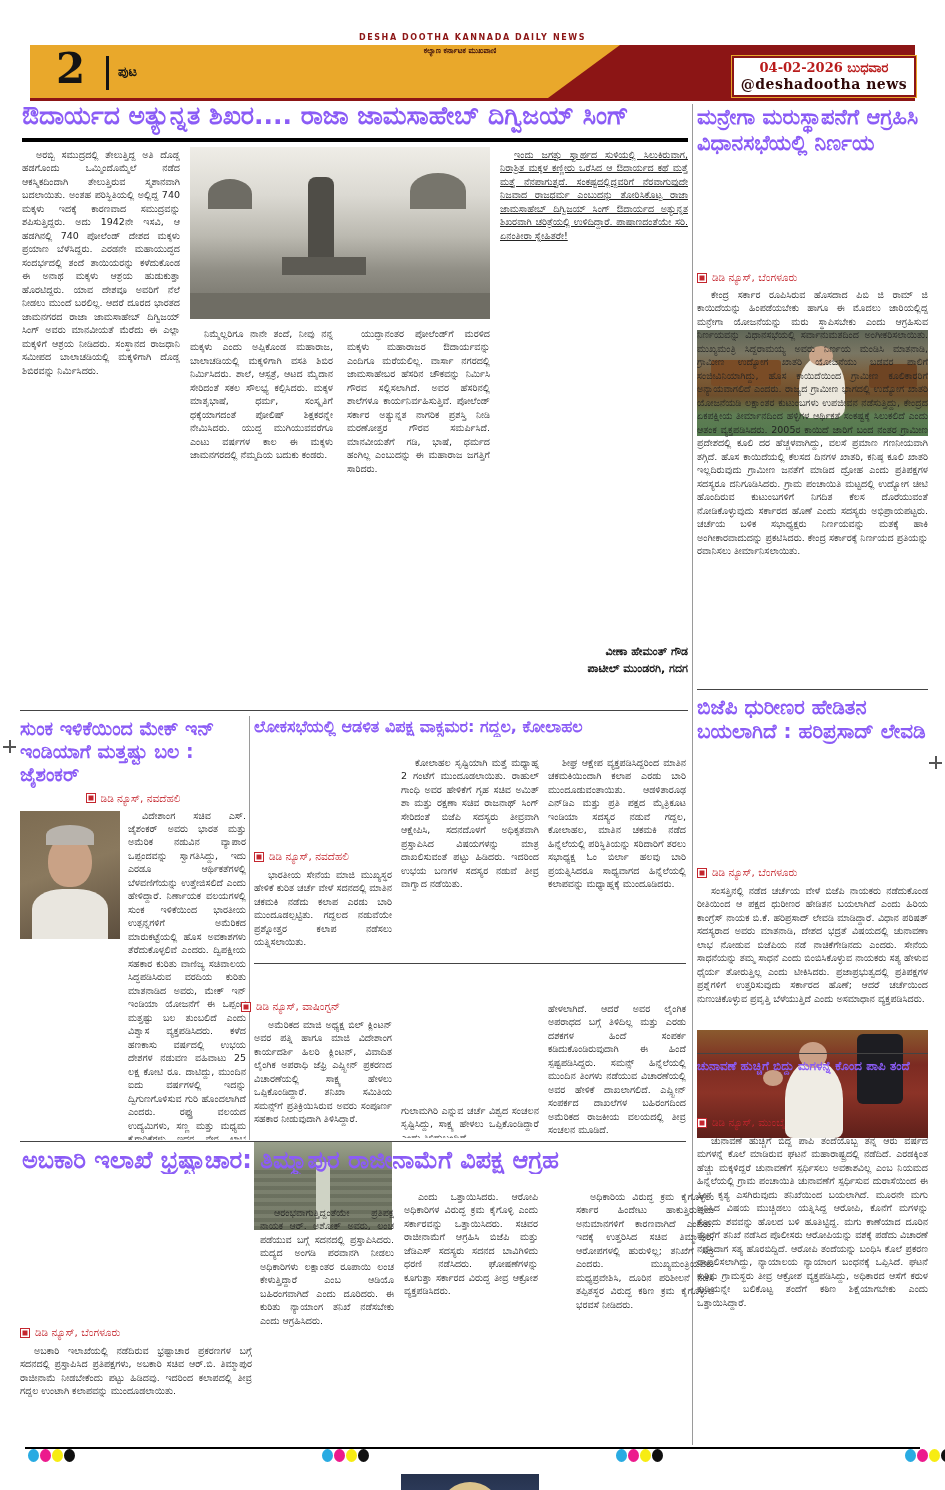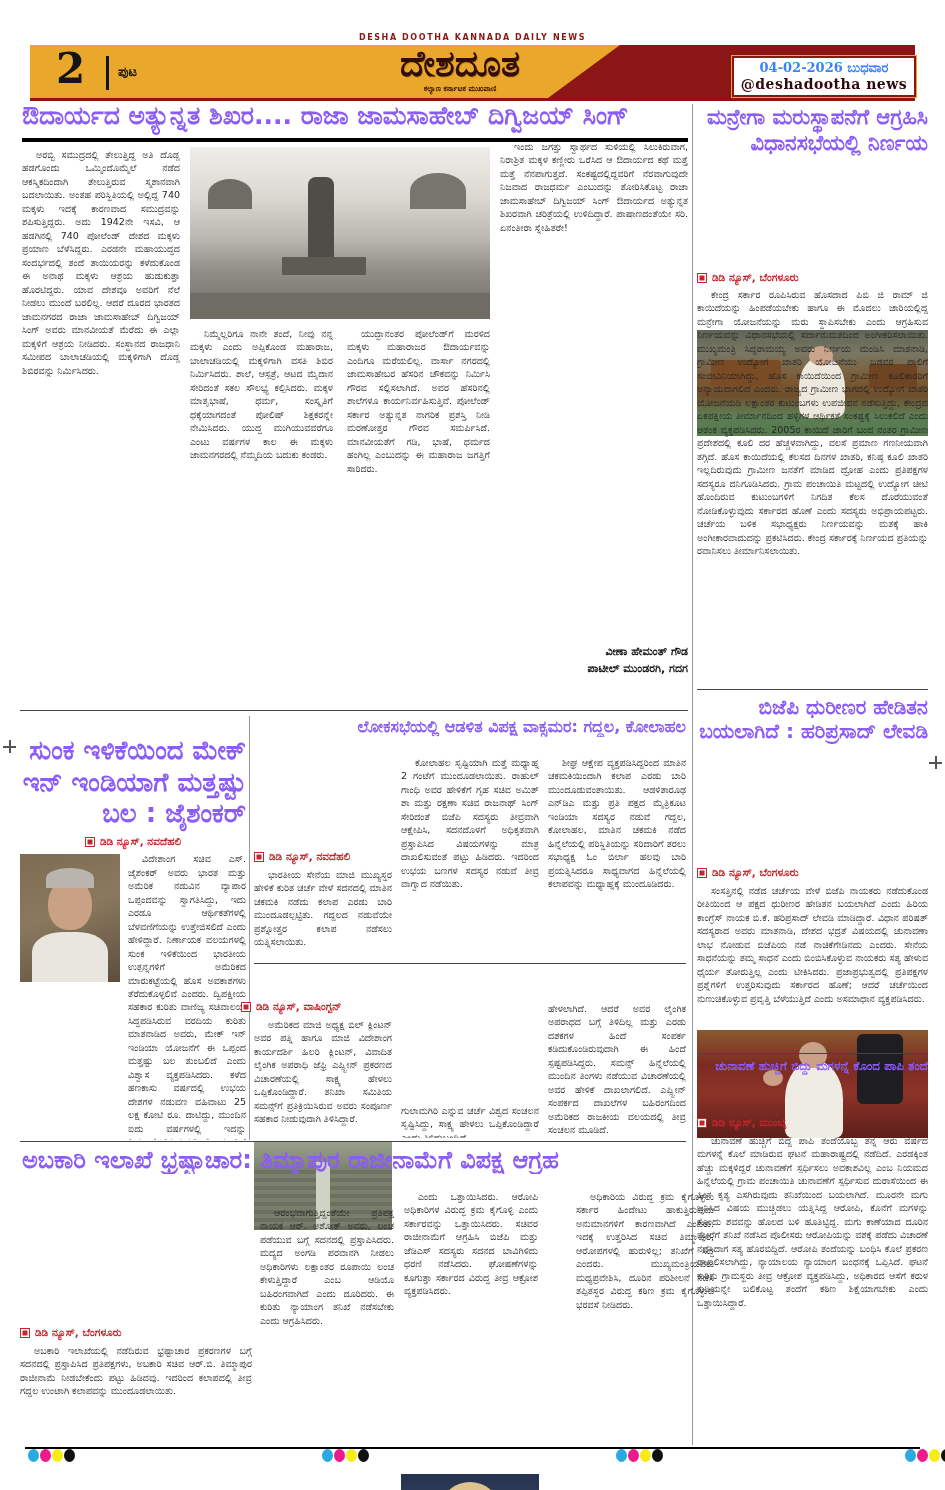--- a/index.html
+++ b/index.html
@@ -18,36 +18,36 @@
   .pagelabel{left:118px;top:64px;font-size:13px;font-weight:700;color:#141414;}
   .swoosh{left:548px;top:45px;width:367px;height:53px;background:#8C1515;
           clip-path:polygon(72px 0,100% 0,100% 100%,0 100%);}
   .logo-wrap{left:310px;top:45px;width:300px;text-align:center;z-index:3;}
   .logo-big{font-size:36px;font-weight:800;color:#320b0b;line-height:1.05;
             text-shadow:1px 1px 0 #c98f1e;}
   .logo-tag{font-size:7.5px;font-weight:700;color:#3a0d0d;margin-top:1px;}
   .datebox{left:732px;top:56px;width:180px;height:37px;background:#ffffff;
            border:2px solid #8C1515;box-shadow:0 0 0 1px #E9A82B;z-index:4;
            display:flex;flex-direction:column;justify-content:center;align-items:center;}
-  .date-line{font-family:"DejaVu Serif",serif;font-size:13px;font-weight:800;color:#3b82f6;line-height:1.15;}
+  .date-line{font-family:"DejaVu Serif",serif;font-size:13px;font-weight:800;color:#b91c1c;line-height:1.15;}
   .handle-line{font-family:"DejaVu Serif",serif;font-size:14px;font-weight:800;color:#2f0a0a;line-height:1.15;letter-spacing:.5px;}
 
   
   .vrule{background:#9a9a9a;width:1px;}
   .hrule{background:#444;height:1px;}
   .hrule-thick{background:#000;height:2px;}
 
   
   .headline{font-weight:800;color:#8b5cf6;}
   .h-main{left:22px;top:101px;width:666px;font-size:25px;line-height:1.2;
           padding-bottom:7px;border-bottom:4px solid #000;white-space:nowrap;overflow:hidden;}
-  .h2{text-align:right;line-height:1.22;}
+  .h2{text-align:left;line-height:1.22;}
   .body-txt{font-size:9.5px;line-height:1.42;text-align:justify;color:#232323;overflow:hidden;}
   .indent{text-indent:14px;}
-  .byline{color:#C4262E;font-weight:700;font-size:10.5px;display:flex;align-items:center;gap:5px;}
+  .byline{color:#C4262E;font-weight:400;font-size:10.5px;display:flex;align-items:center;gap:5px;}
   .byline .sq{width:8px;height:8px;background:#C4262E;box-shadow:inset 0 0 0 1.5px #fff;
               border:1.5px solid #C4262E;flex:0 0 auto;}
   .author-sig{font-weight:800;font-size:11px;text-align:right;color:#111;line-height:1.5;}
 
   
   .photo{position:relative;overflow:hidden;background:#999;}
   .photo .blob{position:absolute;}
   .ph-main{background:linear-gradient(180deg,#efede7 0%,#dbd9d2 28%,#bbb9b0 52%,#908e85 72%,#6f6d64 100%);}
   .ph-assembly{background:linear-gradient(180deg,#5f6657 0%,#797663 22%,#7b5a35 46%,#6e4e2c 62%,#5e7d54 80%,#547a4e 100%);}
   .ph-hari{background:linear-gradient(180deg,#8a5a2e 0%,#7c2b22 32%,#8c3327 58%,#5e1f1a 100%);}
@@ -69,21 +69,20 @@
 
 <div class="page">
 
   <div class="abs top-caps">DESHA DOOTHA KANNADA DAILY NEWS</div>
   <div class="abs band"></div>
   <div class="abs swoosh"></div>
   <div class="abs pageno">2</div>
   <div class="abs pagebar"></div>
   <div class="abs pagelabel">ಪುಟ</div>
   <div class="abs logo-wrap">
-    <div class="logo-big">ದೇಶದೂತ</div>
     <div class="logo-tag">ಕಲ್ಯಾಣ ಕರ್ನಾಟಕ ಮುಖವಾಣಿ</div>
   </div>
   <div class="abs datebox">
     <div class="date-line">04-02-2026  ಬುಧವಾರ</div>
     <div class="handle-line">@deshadootha news</div>
   </div>
 
   <div class="abs headline h-main">ಔದಾರ್ಯದ ಅತ್ಯುನ್ನತ ಶಿಖರ.... ರಾಜಾ ಜಾಮಸಾಹೇಬ್ ದಿಗ್ವಿಜಯ್ ಸಿಂಗ್</div>
 
   <div class="abs body-txt indent" style="left:22px;top:148px;width:158px;height:552px;">ಅರಬ್ಬಿ ಸಮುದ್ರದಲ್ಲಿ ತೇಲುತ್ತಿದ್ದ ಅತಿ ದೊಡ್ಡ ಹಡಗೊಂದು ಒಮ್ಮಿಂದೊಮ್ಮೆಲೆ ನಡೆದ ಆಕಸ್ಮಿಕದಿಂದಾಗಿ ತೇಲುತ್ತಿರುವ ಸ್ಮಶಾನವಾಗಿ ಬದಲಾಯಿತು. ಅಂತಹ ಪರಿಸ್ಥಿತಿಯಲ್ಲಿ ಅಲ್ಲಿದ್ದ 740 ಮಕ್ಕಳು ಇದಕ್ಕೆ ಕಾರಣವಾದ ಸಮುದ್ರವನ್ನು ಶಪಿಸುತ್ತಿದ್ದರು. ಅದು 1942ನೇ ಇಸವಿ, ಆ ಹಡಗಿನಲ್ಲಿ 740 ಪೋಲೆಂಡ್ ದೇಶದ ಮಕ್ಕಳು ಪ್ರಯಾಣ ಬೆಳೆಸಿದ್ದರು. ಎರಡನೇ ಮಹಾಯುದ್ಧದ ಸಂದರ್ಭದಲ್ಲಿ ತಂದೆ ತಾಯಿಯರನ್ನು ಕಳೆದುಕೊಂಡ ಈ ಅನಾಥ ಮಕ್ಕಳು ಆಶ್ರಯ ಹುಡುಕುತ್ತಾ ಹೊರಟಿದ್ದರು. ಯಾವ ದೇಶವೂ ಅವರಿಗೆ ನೆಲೆ ನೀಡಲು ಮುಂದೆ ಬರಲಿಲ್ಲ. ಆದರೆ ದೂರದ ಭಾರತದ ಜಾಮನಗರದ ರಾಜಾ ಜಾಮಸಾಹೇಬ್ ದಿಗ್ವಿಜಯ್ ಸಿಂಗ್ ಅವರು ಮಾನವೀಯತೆ ಮೆರೆದು ಈ ಎಲ್ಲಾ ಮಕ್ಕಳಿಗೆ ಆಶ್ರಯ ನೀಡಿದರು. ಸಂಸ್ಥಾನದ ರಾಜಧಾನಿ ಸಮೀಪದ ಬಾಲಾಚಡಿಯಲ್ಲಿ ಮಕ್ಕಳಿಗಾಗಿ ದೊಡ್ಡ ಶಿಬಿರವನ್ನು ನಿರ್ಮಿಸಿದರು.</div>
@@ -91,21 +90,21 @@
   <div class="abs photo ph-main" style="left:190px;top:147px;width:300px;height:172px;">
     <div class="blob" style="left:18px;top:32px;width:44px;height:30px;background:#6e6c64;border-radius:50% 50% 0 0;"></div>
     <div class="blob" style="left:220px;top:26px;width:56px;height:36px;background:#77756c;border-radius:50% 50% 0 0;"></div>
     <div class="blob" style="left:118px;top:30px;width:26px;height:84px;background:#4f4d47;border-radius:8px 8px 2px 2px;"></div>
     <div class="blob" style="left:92px;top:110px;width:84px;height:18px;background:#5d5b54;"></div>
     <div class="blob" style="left:0;bottom:0;width:100%;height:26px;background:#6f6d64;"></div>
   </div>
   <div class="abs body-txt indent" style="left:190px;top:327px;width:143px;height:373px;">ನಿಮ್ಮೆಲ್ಲರಿಗೂ ನಾನೇ ತಂದೆ, ನೀವು ನನ್ನ ಮಕ್ಕಳು ಎಂದು ಅಪ್ಪಿಕೊಂಡ ಮಹಾರಾಜ, ಬಾಲಾಚಡಿಯಲ್ಲಿ ಮಕ್ಕಳಿಗಾಗಿ ವಸತಿ ಶಿಬಿರ ನಿರ್ಮಿಸಿದರು. ಶಾಲೆ, ಆಸ್ಪತ್ರೆ, ಆಟದ ಮೈದಾನ ಸೇರಿದಂತೆ ಸಕಲ ಸೌಲಭ್ಯ ಕಲ್ಪಿಸಿದರು. ಮಕ್ಕಳ ಮಾತೃಭಾಷೆ, ಧರ್ಮ, ಸಂಸ್ಕೃತಿಗೆ ಧಕ್ಕೆಯಾಗದಂತೆ ಪೋಲಿಷ್ ಶಿಕ್ಷಕರನ್ನೇ ನೇಮಿಸಿದರು. ಯುದ್ಧ ಮುಗಿಯುವವರೆಗೂ ಎಂಟು ವರ್ಷಗಳ ಕಾಲ ಈ ಮಕ್ಕಳು ಜಾಮನಗರದಲ್ಲಿ ನೆಮ್ಮದಿಯ ಬದುಕು ಕಂಡರು.</div>
   <div class="abs body-txt indent" style="left:347px;top:327px;width:143px;height:373px;">ಯುದ್ಧಾನಂತರ ಪೋಲೆಂಡ್‌ಗೆ ಮರಳಿದ ಮಕ್ಕಳು ಮಹಾರಾಜರ ಔದಾರ್ಯವನ್ನು ಎಂದಿಗೂ ಮರೆಯಲಿಲ್ಲ. ವಾರ್ಸಾ ನಗರದಲ್ಲಿ ಜಾಮಸಾಹೇಬರ ಹೆಸರಿನ ಚೌಕವನ್ನು ನಿರ್ಮಿಸಿ ಗೌರವ ಸಲ್ಲಿಸಲಾಗಿದೆ. ಅವರ ಹೆಸರಿನಲ್ಲಿ ಶಾಲೆಗಳೂ ಕಾರ್ಯನಿರ್ವಹಿಸುತ್ತಿವೆ. ಪೋಲೆಂಡ್ ಸರ್ಕಾರ ಅತ್ಯುನ್ನತ ನಾಗರಿಕ ಪ್ರಶಸ್ತಿ ನೀಡಿ ಮರಣೋತ್ತರ ಗೌರವ ಸಮರ್ಪಿಸಿದೆ. ಮಾನವೀಯತೆಗೆ ಗಡಿ, ಭಾಷೆ, ಧರ್ಮದ ಹಂಗಿಲ್ಲ ಎಂಬುದನ್ನು ಈ ಮಹಾರಾಜ ಜಗತ್ತಿಗೆ ಸಾರಿದರು.</div>
 
-  <div class="abs body-txt indent" style="left:500px;top:140px;width:188px;height:488px;">ಇಂದು ಜಗತ್ತು ಸ್ವಾರ್ಥದ ಸುಳಿಯಲ್ಲಿ ಸಿಲುಕಿರುವಾಗ, ನಿರಾಶ್ರಿತ ಮಕ್ಕಳ ಕಣ್ಣೀರು ಒರೆಸಿದ ಆ ಔದಾರ್ಯದ ಕಥೆ ಮತ್ತೆ ಮತ್ತೆ ನೆನಪಾಗುತ್ತದೆ. ಸಂಕಷ್ಟದಲ್ಲಿದ್ದವರಿಗೆ ನೆರವಾಗುವುದೇ ನಿಜವಾದ ರಾಜಧರ್ಮ ಎಂಬುದನ್ನು ತೋರಿಸಿಕೊಟ್ಟ ರಾಜಾ ಜಾಮಸಾಹೇಬ್ ದಿಗ್ವಿಜಯ್ ಸಿಂಗ್ ಔದಾರ್ಯದ ಅತ್ಯುನ್ನತ ಶಿಖರವಾಗಿ ಚರಿತ್ರೆಯಲ್ಲಿ ಉಳಿದಿದ್ದಾರೆ. ಪಾಷಾಣದಂತೆಯೇ ಸರಿ. ಏನಂತೀರಾ ಸ್ನೇಹಿತರೇ!</div>
+  <div class="abs body-txt indent" style="left:500px;top:148px;width:188px;height:488px;text-decoration:underline;">ಇಂದು ಜಗತ್ತು ಸ್ವಾರ್ಥದ ಸುಳಿಯಲ್ಲಿ ಸಿಲುಕಿರುವಾಗ, ನಿರಾಶ್ರಿತ ಮಕ್ಕಳ ಕಣ್ಣೀರು ಒರೆಸಿದ ಆ ಔದಾರ್ಯದ ಕಥೆ ಮತ್ತೆ ಮತ್ತೆ ನೆನಪಾಗುತ್ತದೆ. ಸಂಕಷ್ಟದಲ್ಲಿದ್ದವರಿಗೆ ನೆರವಾಗುವುದೇ ನಿಜವಾದ ರಾಜಧರ್ಮ ಎಂಬುದನ್ನು ತೋರಿಸಿಕೊಟ್ಟ ರಾಜಾ ಜಾಮಸಾಹೇಬ್ ದಿಗ್ವಿಜಯ್ ಸಿಂಗ್ ಔದಾರ್ಯದ ಅತ್ಯುನ್ನತ ಶಿಖರವಾಗಿ ಚರಿತ್ರೆಯಲ್ಲಿ ಉಳಿದಿದ್ದಾರೆ. ಪಾಷಾಣದಂತೆಯೇ ಸರಿ. ಏನಂತೀರಾ ಸ್ನೇಹಿತರೇ!</div>
   <div class="abs author-sig" style="left:500px;top:644px;width:188px;">
     <div>ವೀಣಾ ಹೇಮಂತ್ ಗೌಡ</div>
     <div>ಪಾಟೀಲ್ ಮುಂಡರಗಿ, ಗದಗ</div>
   </div>
 
   <div class="abs vrule" style="left:692px;top:104px;height:1341px;"></div>
 
   <div class="abs headline h2" style="left:697px;top:105px;width:231px;font-size:21px;">ಮನ್ರೇಗಾ ಮರುಸ್ಥಾಪನೆಗೆ ಆಗ್ರಹಿಸಿ ವಿಧಾನಸಭೆಯಲ್ಲಿ ನಿರ್ಣಯ</div>
   <div class="abs photo ph-assembly" style="left:697px;top:158px;width:231px;height:106px;">
     <div class="blob" style="left:102px;top:26px;width:46px;height:62px;background:#ece8dd;border-radius:50% 50% 10px 10px;"></div>
@@ -137,21 +136,21 @@
   <div class="abs headline h2" style="left:697px;top:1059px;width:231px;font-size:12px;">ಚುನಾವಣೆ ಹುಚ್ಚಿಗೆ ಬಿದ್ದು ಮಗಳನ್ನೆ ಕೊಂದ ಪಾಪಿ ತಂದೆ</div>
   <div class="abs byline" style="left:697px;top:1116px;">
     <span class="sq"></span>
     <span>ಡಿಡಿ ನ್ಯೂಸ್, ಮುಂಬೈ</span>
   </div>
   <div class="abs body-txt indent" style="left:697px;top:1134px;width:231px;height:306px;">ಚುನಾವಣೆ ಹುಚ್ಚಿಗೆ ಬಿದ್ದ ಪಾಪಿ ತಂದೆಯೊಬ್ಬ ತನ್ನ ಆರು ವರ್ಷದ ಮಗಳನ್ನೆ ಕೊಲೆ ಮಾಡಿರುವ ಘಟನೆ ಮಹಾರಾಷ್ಟ್ರದಲ್ಲಿ ನಡೆದಿದೆ. ಎರಡಕ್ಕಿಂತ ಹೆಚ್ಚು ಮಕ್ಕಳಿದ್ದರೆ ಚುನಾವಣೆಗೆ ಸ್ಪರ್ಧಿಸಲು ಅವಕಾಶವಿಲ್ಲ ಎಂಬ ನಿಯಮದ ಹಿನ್ನೆಲೆಯಲ್ಲಿ ಗ್ರಾಮ ಪಂಚಾಯಿತಿ ಚುನಾವಣೆಗೆ ಸ್ಪರ್ಧಿಸುವ ದುರಾಸೆಯಿಂದ ಈ ಹೀನ ಕೃತ್ಯ ಎಸಗಿರುವುದು ತನಿಖೆಯಿಂದ ಬಯಲಾಗಿದೆ. ಮೂರನೇ ಮಗು ಜನಿಸಿದ ವಿಷಯ ಮುಚ್ಚಿಡಲು ಯತ್ನಿಸಿದ್ದ ಆರೋಪಿ, ಕೊನೆಗೆ ಮಗಳನ್ನು ಕೊಂದು ಶವವನ್ನು ಹೊಲದ ಬಳಿ ಹೂತಿಟ್ಟಿದ್ದ. ಮಗು ಕಾಣೆಯಾದ ದೂರಿನ ಮೇರೆಗೆ ತನಿಖೆ ನಡೆಸಿದ ಪೊಲೀಸರು ಆರೋಪಿಯನ್ನು ವಶಕ್ಕೆ ಪಡೆದು ವಿಚಾರಣೆ ನಡೆಸಿದಾಗ ಸತ್ಯ ಹೊರಬಿದ್ದಿದೆ. ಆರೋಪಿ ತಂದೆಯನ್ನು ಬಂಧಿಸಿ ಕೊಲೆ ಪ್ರಕರಣ ದಾಖಲಿಸಲಾಗಿದ್ದು, ನ್ಯಾಯಾಲಯ ನ್ಯಾಯಾಂಗ ಬಂಧನಕ್ಕೆ ಒಪ್ಪಿಸಿದೆ. ಘಟನೆ ಕುರಿತು ಗ್ರಾಮಸ್ಥರು ತೀವ್ರ ಆಕ್ರೋಶ ವ್ಯಕ್ತಪಡಿಸಿದ್ದು, ಅಧಿಕಾರದ ಆಸೆಗೆ ಕರುಳ ಕುಡಿಯನ್ನೇ ಬಲಿಕೊಟ್ಟ ತಂದೆಗೆ ಕಠಿಣ ಶಿಕ್ಷೆಯಾಗಬೇಕು ಎಂದು ಒತ್ತಾಯಿಸಿದ್ದಾರೆ.</div>
 
   <div class="abs hrule" style="left:20px;top:710px;width:668px;"></div>
 
   <div class="abs" style="left:20px;top:717px;width:226px;height:423px;overflow:hidden;">
-    <div class="headline h2" style="font-size:26px;margin-top:18px;">ಸುಂಕ ಇಳಿಕೆಯಿಂದ ಮೇಕ್ ಇನ್ ಇಂಡಿಯಾಗೆ ಮತ್ತಷ್ಟು ಬಲ : ಜೈಶಂಕರ್</div>
+    <div class="headline h2" style="font-size:19px;">ಸುಂಕ ಇಳಿಕೆಯಿಂದ ಮೇಕ್ ಇನ್ ಇಂಡಿಯಾಗೆ ಮತ್ತಷ್ಟು ಬಲ : ಜೈಶಂಕರ್</div>
     <div class="byline" style="justify-content:center;margin:5px 0 4px;">
       <span class="sq"></span>
       <span>ಡಿಡಿ ನ್ಯೂಸ್, ನವದೆಹಲಿ</span>
     </div>
     <div class="photo ph-jai" style="float:left;width:100px;height:128px;margin:2px 8px 4px 0;">
       <div class="blob" style="left:28px;top:24px;width:44px;height:52px;background:#c9a286;border-radius:50% 50% 45% 45%;"></div>
       <div class="blob" style="left:26px;top:14px;width:48px;height:20px;background:#b9b4ad;border-radius:50% 50% 0 0;"></div>
       <div class="blob" style="left:12px;top:78px;width:76px;height:50px;background:#e9e6df;border-radius:40% 40% 0 0;"></div>
     </div>
     <div class="body-txt indent">ವಿದೇಶಾಂಗ ಸಚಿವ ಎಸ್. ಜೈಶಂಕರ್ ಅವರು ಭಾರತ ಮತ್ತು ಅಮೆರಿಕ ನಡುವಿನ ವ್ಯಾಪಾರ ಒಪ್ಪಂದವನ್ನು ಸ್ವಾಗತಿಸಿದ್ದು, ಇದು ಎರಡೂ ಆರ್ಥಿಕತೆಗಳಲ್ಲಿ ಬೆಳವಣಿಗೆಯನ್ನು ಉತ್ತೇಜಿಸಲಿದೆ ಎಂದು ಹೇಳಿದ್ದಾರೆ. ನಿರ್ಣಾಯಕ ವಲಯಗಳಲ್ಲಿ ಸುಂಕ ಇಳಿಕೆಯಿಂದ ಭಾರತೀಯ ಉತ್ಪನ್ನಗಳಿಗೆ ಅಮೆರಿಕದ ಮಾರುಕಟ್ಟೆಯಲ್ಲಿ ಹೊಸ ಅವಕಾಶಗಳು ತೆರೆದುಕೊಳ್ಳಲಿವೆ ಎಂದರು. ದ್ವಿಪಕ್ಷೀಯ ಸಹಕಾರ ಕುರಿತು ವಾಣಿಜ್ಯ ಸಚಿವಾಲಯ ಸಿದ್ಧಪಡಿಸಿರುವ ವರದಿಯ ಕುರಿತು ಮಾತನಾಡಿದ ಅವರು, ಮೇಕ್ ಇನ್ ಇಂಡಿಯಾ ಯೋಜನೆಗೆ ಈ ಒಪ್ಪಂದ ಮತ್ತಷ್ಟು ಬಲ ತುಂಬಲಿದೆ ಎಂದು ವಿಶ್ವಾಸ ವ್ಯಕ್ತಪಡಿಸಿದರು. ಕಳೆದ ಹಣಕಾಸು ವರ್ಷದಲ್ಲಿ ಉಭಯ ದೇಶಗಳ ನಡುವಣ ವಹಿವಾಟು 25 ಲಕ್ಷ ಕೋಟಿ ರೂ. ದಾಟಿದ್ದು, ಮುಂದಿನ ಐದು ವರ್ಷಗಳಲ್ಲಿ ಇದನ್ನು ದ್ವಿಗುಣಗೊಳಿಸುವ ಗುರಿ ಹೊಂದಲಾಗಿದೆ ಎಂದರು. ರಫ್ತು ವಲಯದ ಉದ್ಯಮಿಗಳು, ಸಣ್ಣ ಮತ್ತು ಮಧ್ಯಮ ಕೈಗಾರಿಕೆಗಳು ಇದರ ನೇರ ಲಾಭ ಪಡೆಯಲಿವೆ. ಔಷಧ, ಜವಳಿ, ಎಂಜಿನಿಯರಿಂಗ್ ಸರಕುಗಳ ರಫ್ತಿನಲ್ಲಿ ಶೇಕಡಾ 18 ಕ್ಕೂ ಹೆಚ್ಚು ಏರಿಕೆ ನಿರೀಕ್ಷಿಸಲಾಗಿದೆ ಎಂದು ವಿವರಿಸಿದರು. ತಂತ್ರಜ್ಞಾನ ವರ್ಗಾವಣೆ ಮತ್ತು ಹೂಡಿಕೆ ಸ್ನೇಹಿ ನೀತಿಗಳಿಂದ ದೇಶದ ಉತ್ಪಾದನಾ ವಲಯ ಜಾಗತಿಕ ಮಟ್ಟದಲ್ಲಿ ಸ್ಪರ್ಧಿಸಲು ಸಜ್ಜಾಗಲಿದೆ ಎಂದು ಹೇಳಿದರು.</div>

